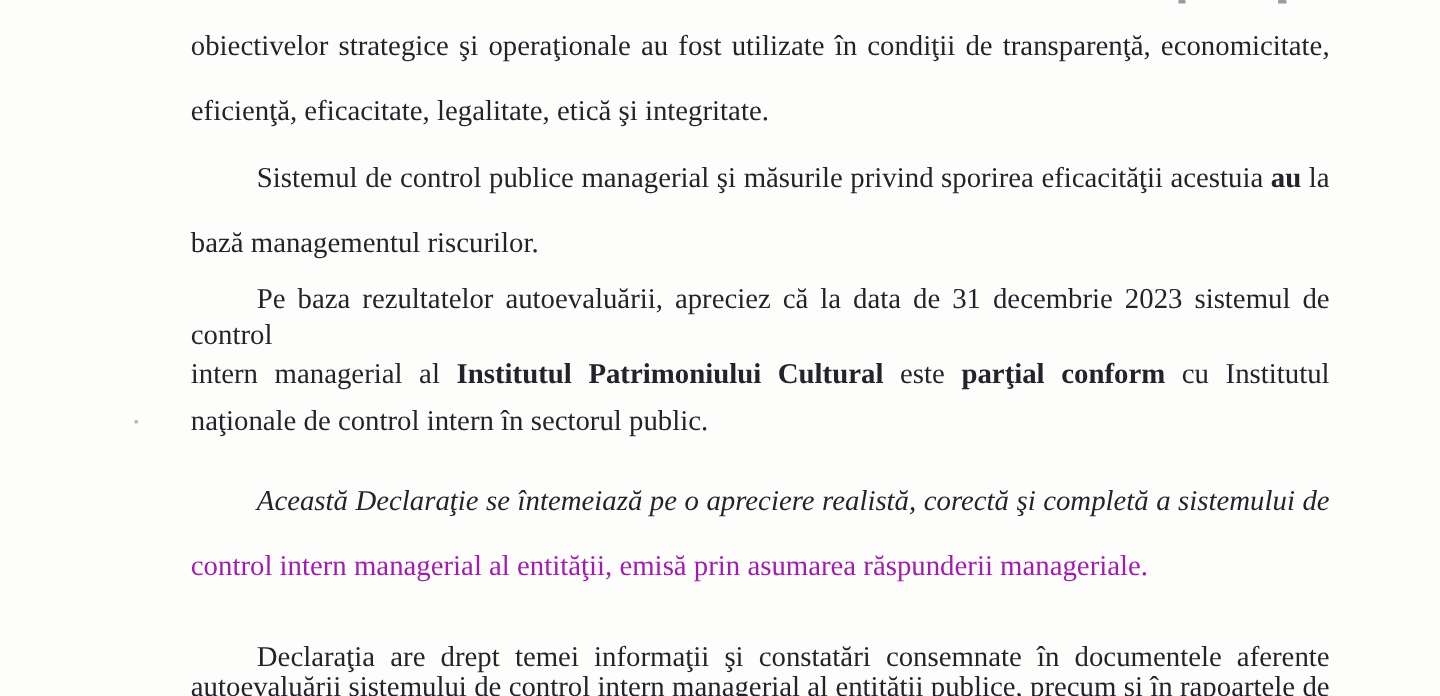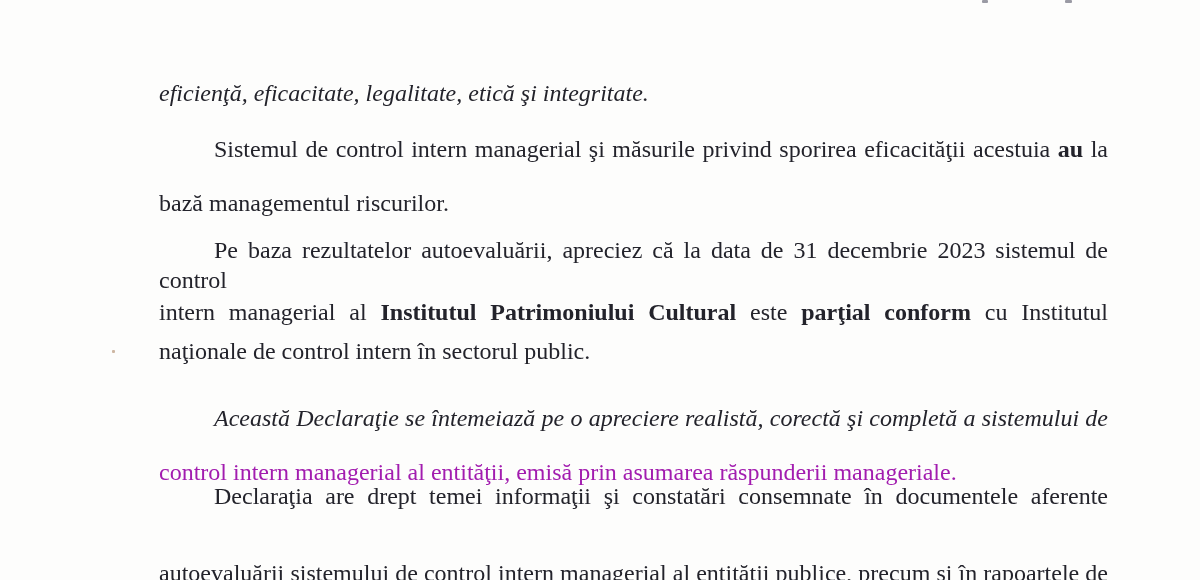--- a/index.html
+++ b/index.html
@@ -40,26 +40,27 @@
   }
   .artifact {
     position: absolute;
     border-radius: 1px;
   }
 </style>
 </head>
 <body>
 
 <div class="page" style="background: rgb(253, 253, 252);">
-    <div class="line" style="top: 78px; color: rgb(35, 35, 43); font-style: italic;"><span>eficienţă, eficacitate, legalitate, etică şi integritate.</span></div>
-    <div class="line justify indent" style="top: 134px; color: rgb(35, 35, 43);"><span>Sistemul de control intern managerial şi măsurile privind sporirea eficacităţii acestuia </span><span class="bold">au</span><span> la</span></div>
+    <div class="line justify" style="top: 24px; color: rgb(35, 35, 43);"><span>obiectivelor strategice şi operaţionale au fost utilizate în condiţii de transparenţă, economicitate,</span></div>
+    <div class="line" style="top: 78px; color: rgb(35, 35, 43);"><span>eficienţă, eficacitate, legalitate, etică şi integritate.</span></div>
+    <div class="line justify indent" style="top: 134px; color: rgb(35, 35, 43);"><span>Sistemul de control publice managerial şi măsurile privind sporirea eficacităţii acestuia </span><span class="bold">au</span><span> la</span></div>
     <div class="line" style="top: 188px; color: rgb(35, 35, 43);"><span>bază managementul riscurilor.</span></div>
     <div class="line justify indent" style="top: 235px; color: rgb(35, 35, 43);"><span>Pe baza rezultatelor autoevaluării, apreciez că la data de 31 decembrie 2023 sistemul de control</span></div>
     <div class="line justify" style="top: 297px; color: rgb(35, 35, 43);"><span>intern managerial al </span><span class="bold">Institutul Patrimoniului Cultural</span><span> este </span><span class="bold">parţial conform</span><span> cu Institutul</span></div>
     <div class="line" style="top: 336px; color: rgb(35, 35, 43);"><span>naţionale de control intern în sectorul public.</span></div>
     <div class="line justify indent" style="top: 403px; color: rgb(35, 35, 43); font-style: italic;"><span>Această Declaraţie se întemeiază pe o apreciere realistă, corectă şi completă a sistemului de</span></div>
     <div class="line" style="top: 457px; color: #a21caf;"><span>control intern managerial al entităţii, emisă prin asumarea răspunderii manageriale.</span></div>
-    <div class="line justify indent" style="top: 481px; color: rgb(35, 35, 43);"><span>Declaraţia are drept temei informaţii şi constatări consemnate în documentele aferente</span></div>
+    <div class="line justify indent" style="top: 533px; color: rgb(35, 35, 43);"><span>Declaraţia are drept temei informaţii şi constatări consemnate în documentele aferente</span></div>
     <div class="line justify" style="top: 558px; color: rgb(35, 35, 43);"><span>autoevaluării sistemului de control intern managerial al entităţii publice, precum şi în rapoartele de</span></div>
     <div class="artifact" style="left: 982px; top: 0px; width: 6px; height: 3px; background: rgb(154, 154, 164);"></div>
     <div class="artifact" style="left: 1065px; top: 0px; width: 7px; height: 3px; background: rgb(154, 154, 164);"></div>
     <div class="artifact" style="left: 112px; top: 350px; width: 3px; height: 3px; background: rgb(205, 182, 162);"></div>
   </div>
 
 </body></html>

